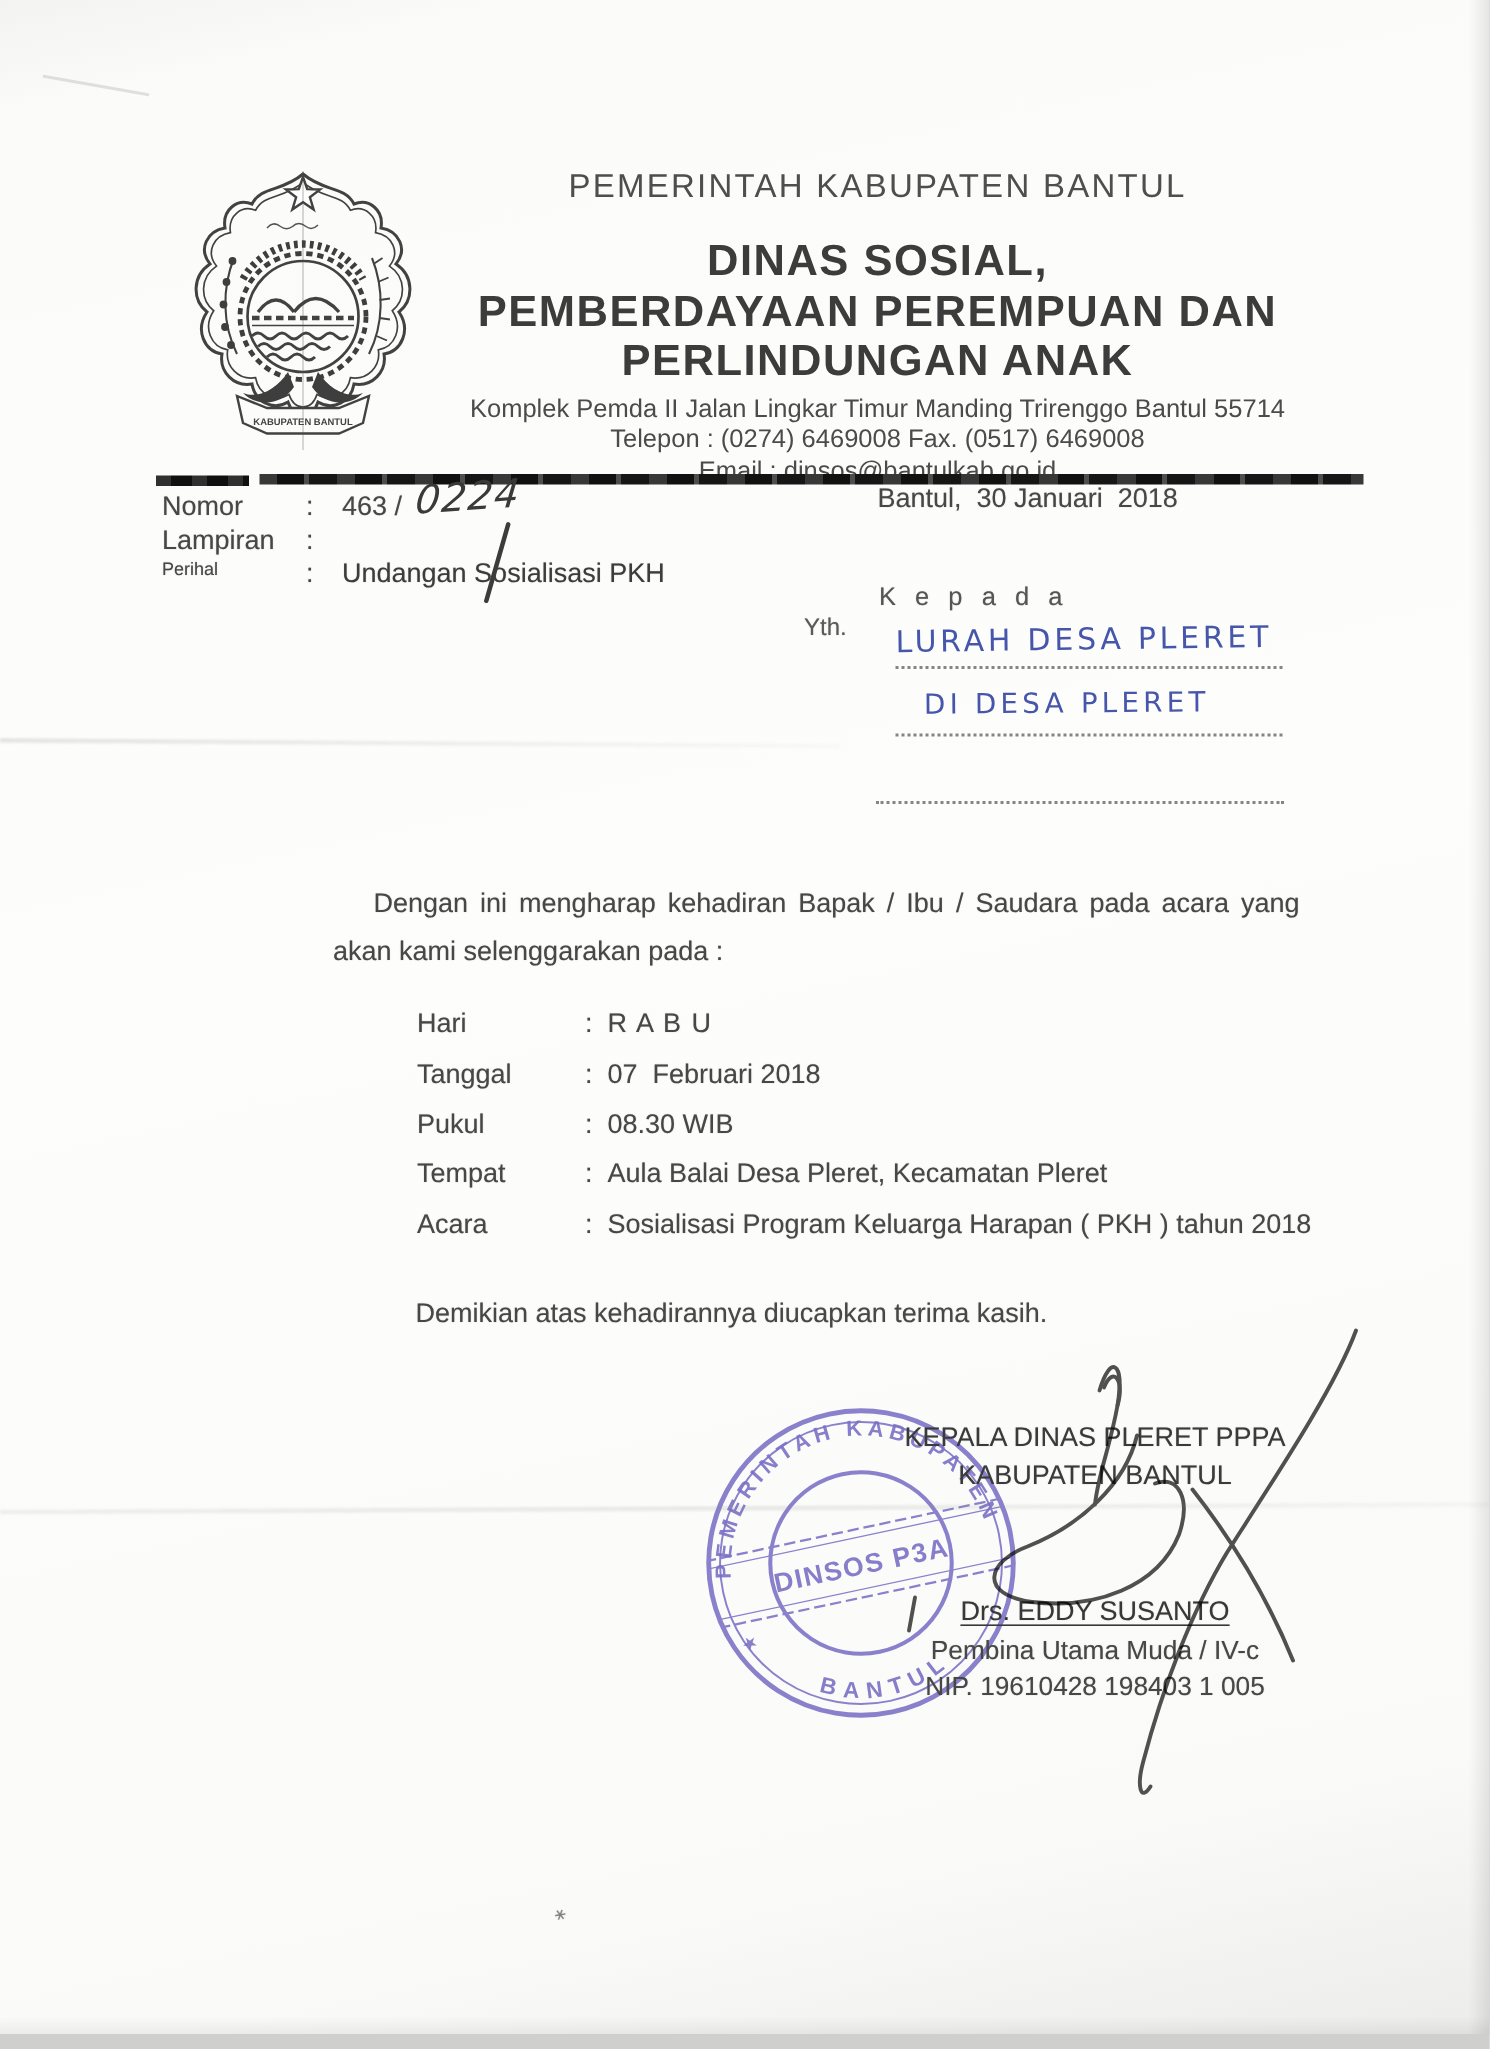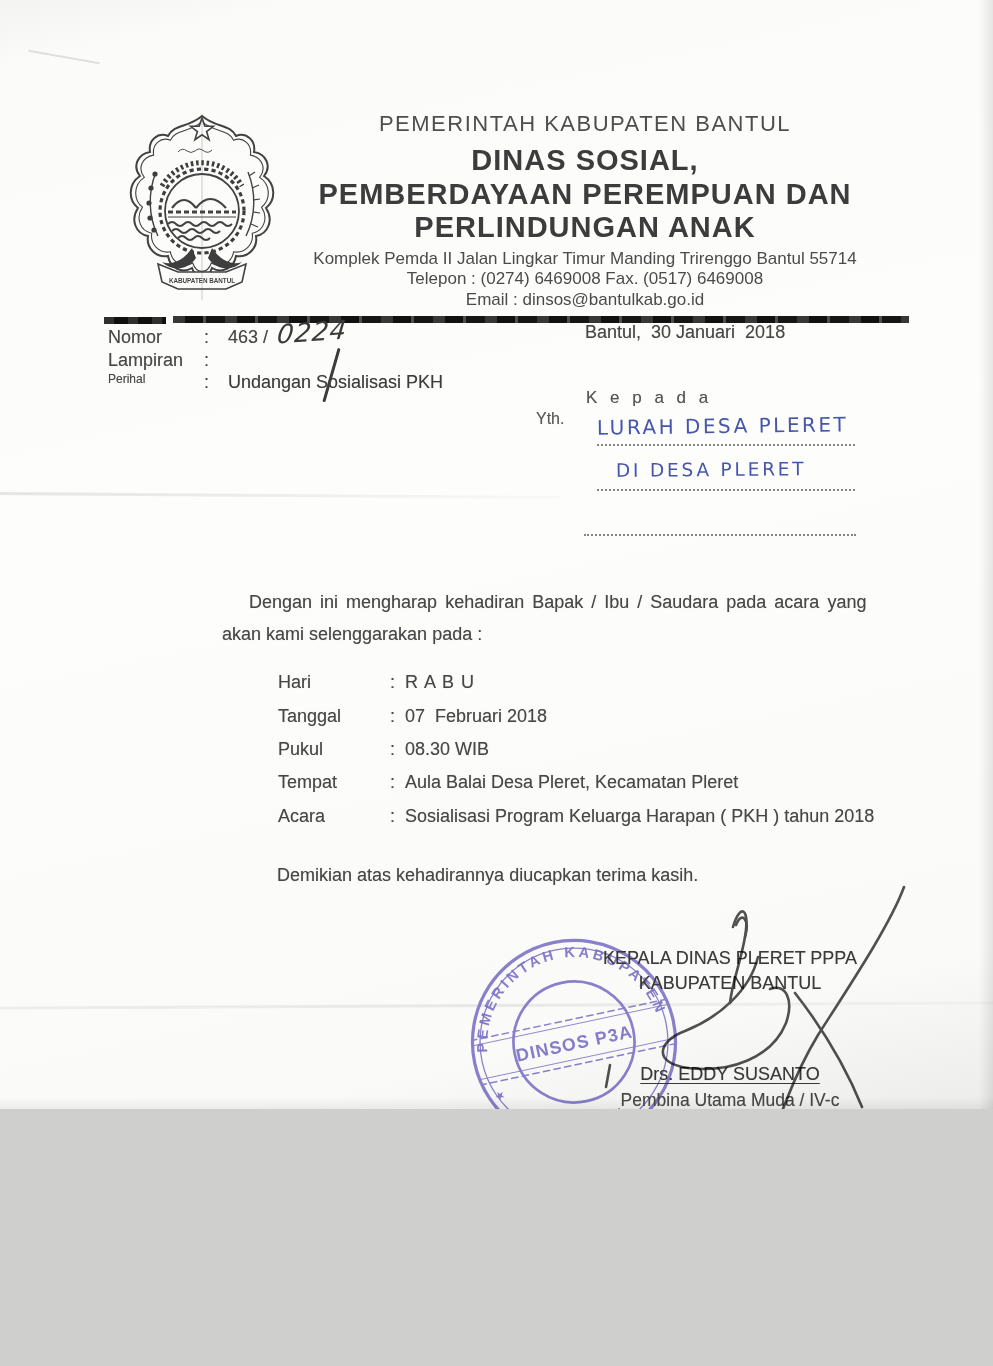--- a/index.html
+++ b/index.html
@@ -1,17 +1,17 @@
 <!DOCTYPE html>
 <html><head>
 <meta charset="utf-8">
 <style>
   html,body{margin:0;padding:0;background:#cfcfcd;}
   #page{
-    position:relative;width:993px;height:1109px;overflow:hidden;
+    position:relative;width:993px;height:1356px;overflow:hidden;
     background:linear-gradient(168deg,#f3f3f1 0%,#fbfbfa 5%,#fdfdfc 45%,#fafaf8 88%,#ececea 100%);
     font-family:"Liberation Sans",sans-serif;color:#474747;
   }
   .t{position:absolute;white-space:pre;text-shadow:0 0 .7px rgba(95,95,95,.5);}
   .b{font-weight:normal;}
   
   #letterhead{position:absolute;left:190px;top:110px;width:790px;text-align:center;}
   .h-gov{font-size:22px;letter-spacing:1.5px;color:#4e4e4e;line-height:27px;}
   .h-ag{font-size:29px;font-weight:bold;letter-spacing:1px;line-height:33.5px;color:#3c3c3c;}
   .h-sm{font-size:17px;line-height:20.5px;color:#4b4b4b;}
@@ -87,21 +87,21 @@
     </g>
     <g>
       <path d="M36,156 L56,164 L104,164 L124,156 L120,174 L104,181 L56,181 L40,174 Z" fill="#fdfdfc" stroke="#333" stroke-width="1.6"></path>
       <text x="80" y="175" text-anchor="middle" font-size="6.3" font-weight="bold" fill="#333" font-family="Liberation Sans, sans-serif">KABUPATEN BANTUL</text>
     </g>
     <line x1="80" y1="6" x2="80" y2="192" stroke="rgba(70,70,70,.3)" stroke-width="1"></line>
   </svg>
 
   <div id="letterhead">
     <div class="h-gov">PEMERINTAH KABUPATEN BANTUL</div>
-    <div class="h-ag" style="margin-top:7px">DINAS SOSIAL,</div>
+    <div class="h-ag" style="margin-top:21px">DINAS SOSIAL,</div>
     <div class="h-ag">PEMBERDAYAAN PEREMPUAN DAN</div>
     <div class="h-ag">PERLINDUNGAN ANAK</div>
     <div class="h-sm" style="margin-top:4px">Komplek Pemda II Jalan Lingkar Timur Manding Trirenggo Bantul 55714</div>
     <div class="h-sm">Telepon : (0274) 6469008 Fax. (0517) 6469008</div>
     <div class="h-sm">Email : dinsos@bantulkab.go.id</div>
   </div>
 
   <div id="rule-a" class="rule"></div>
   <div id="rule-b" class="rule"></div>
 

